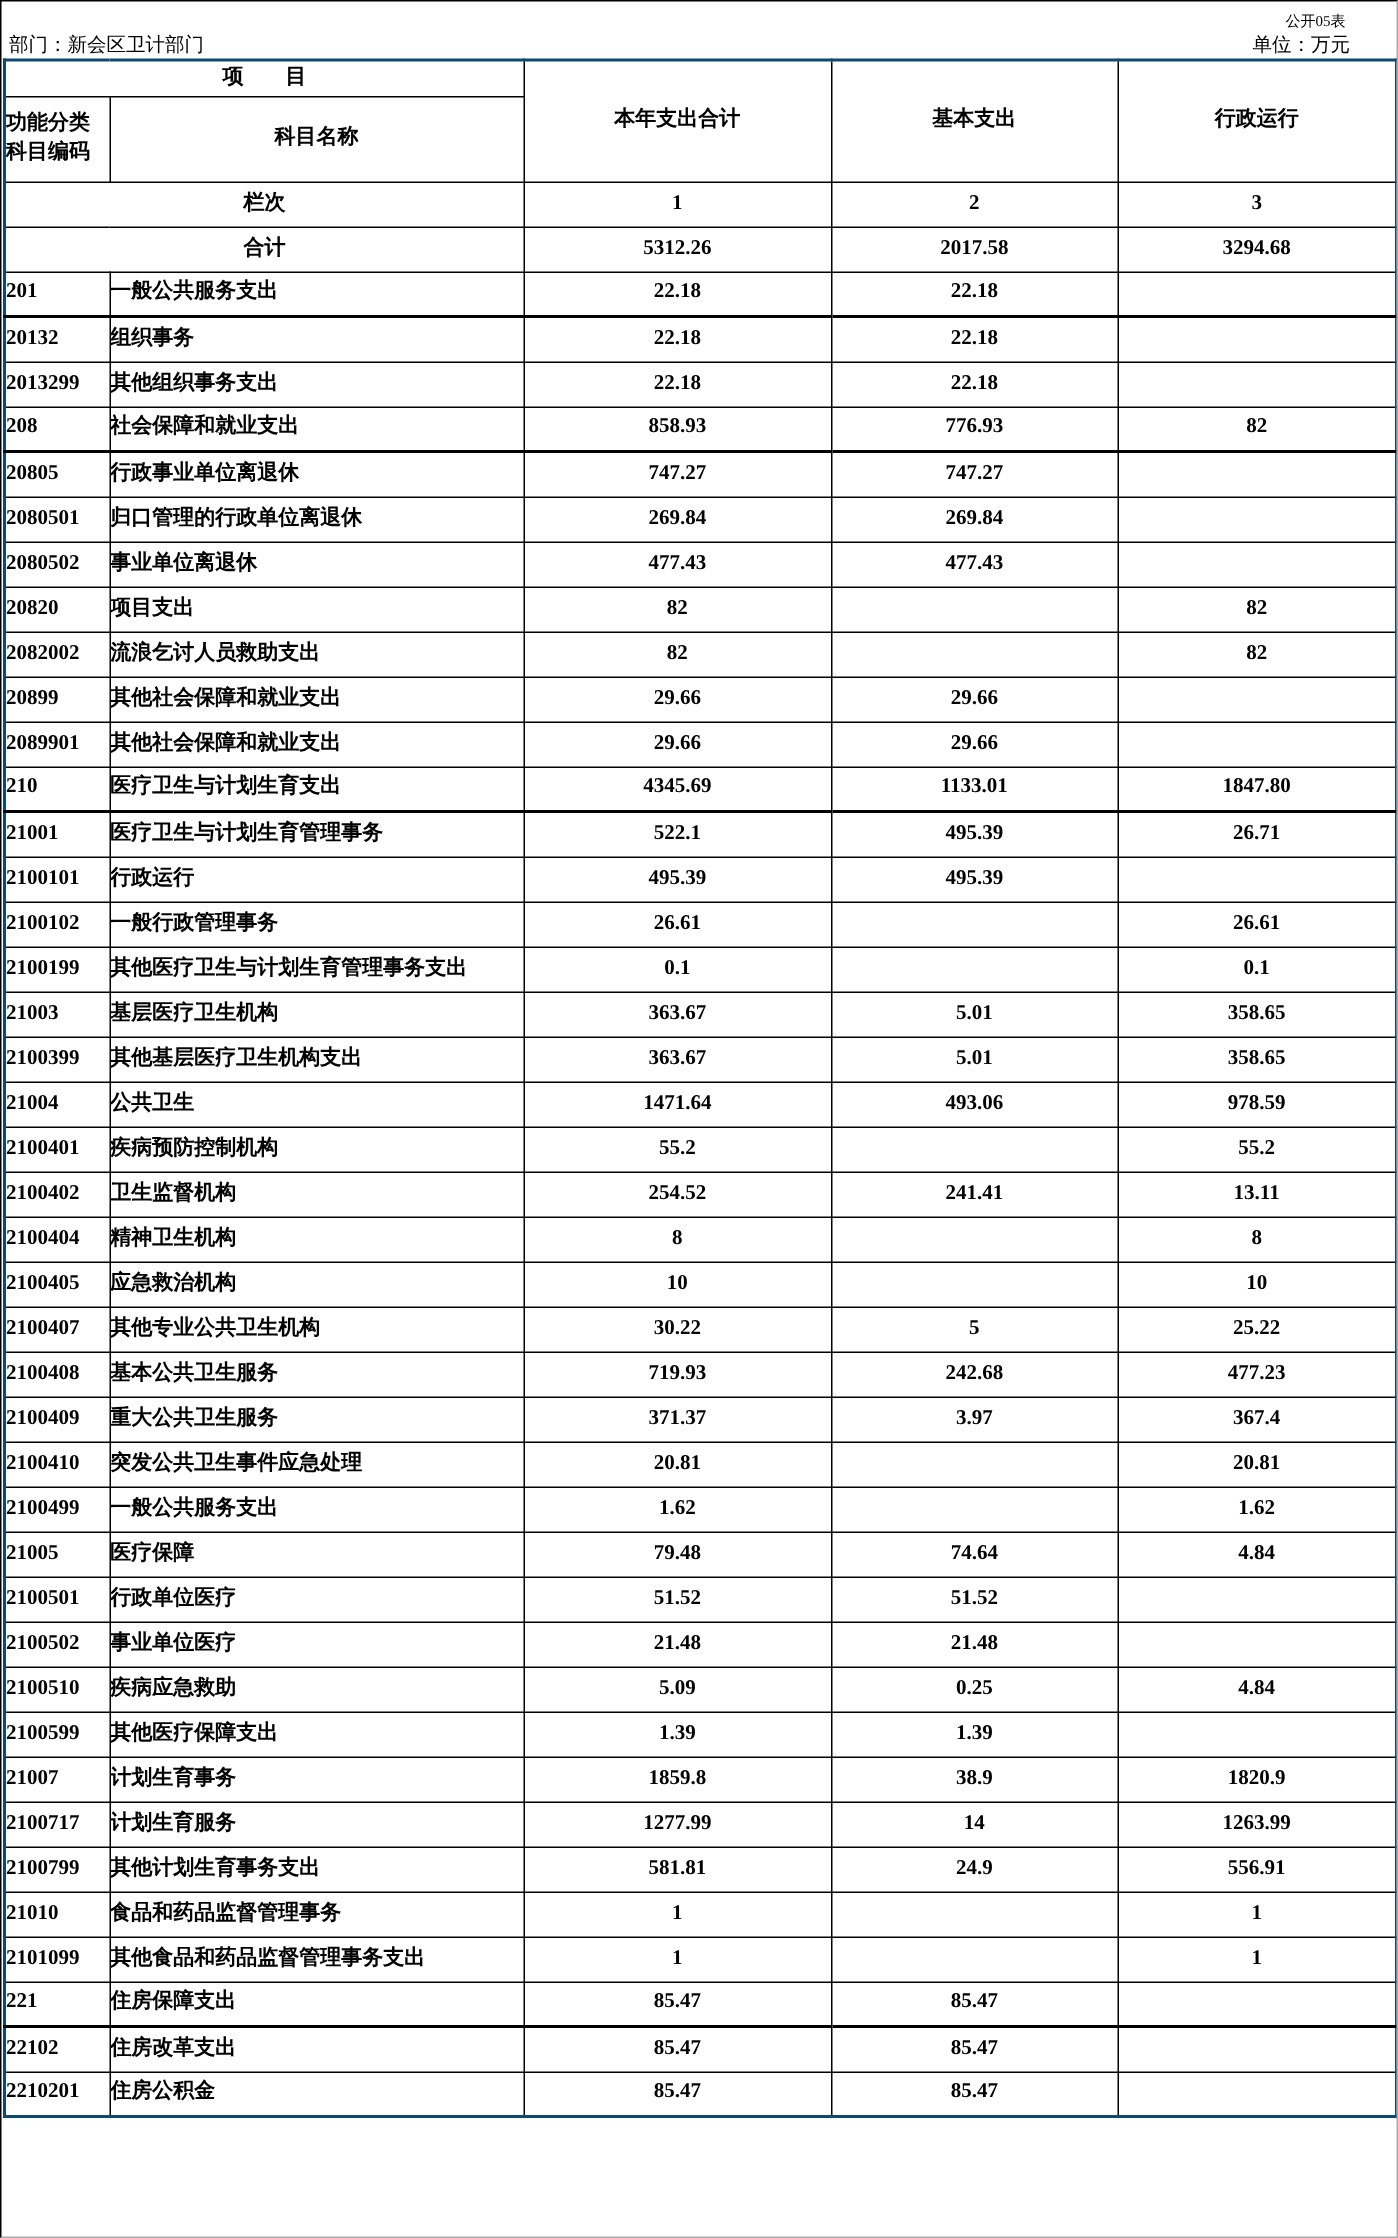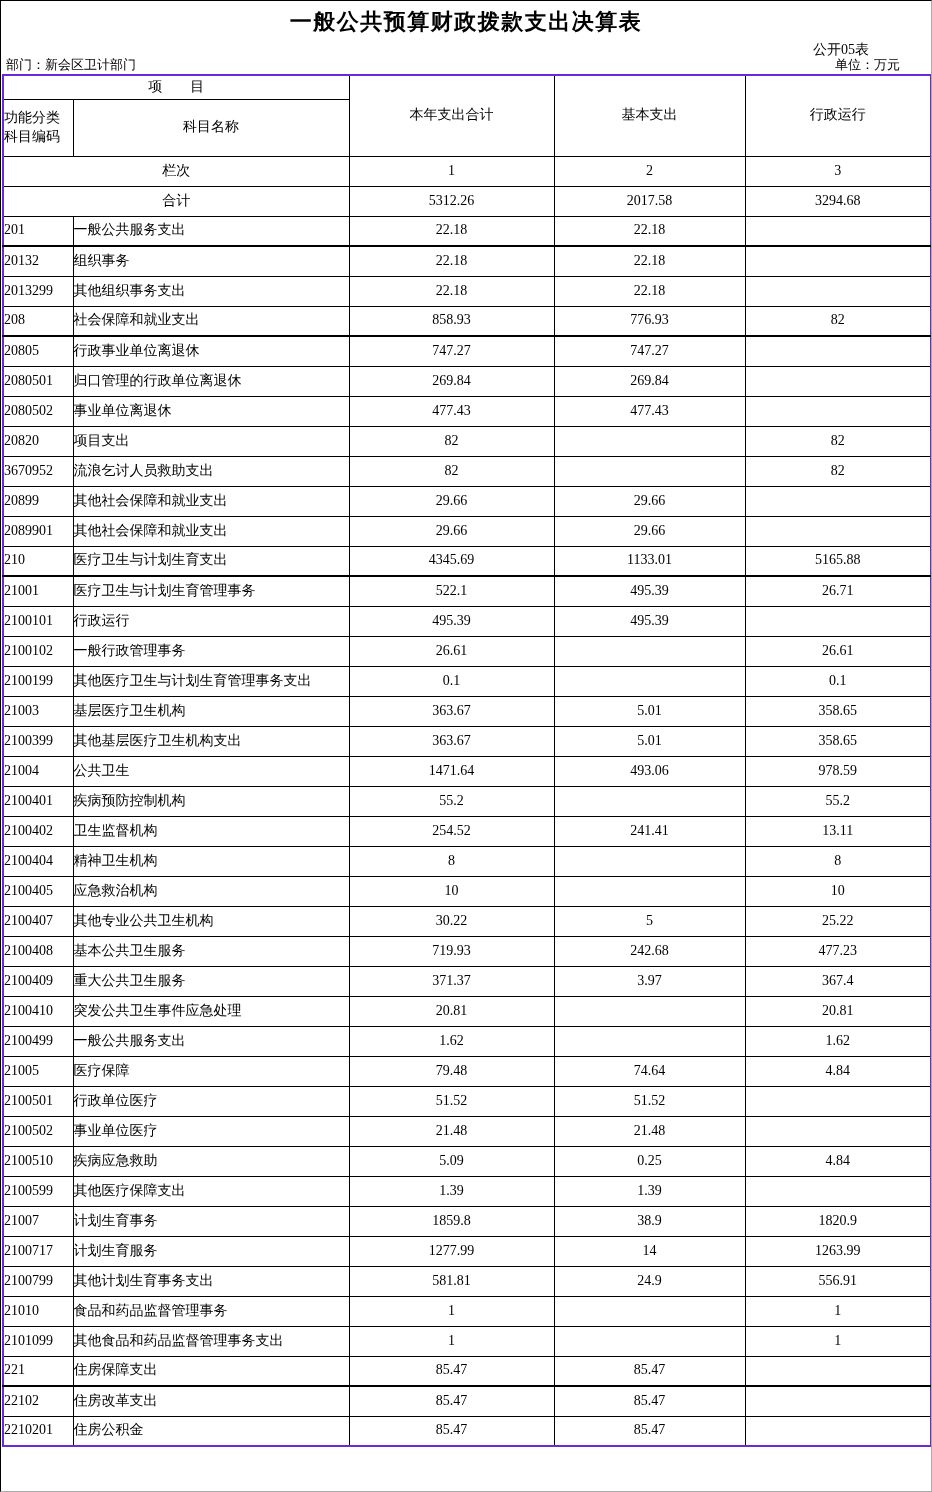--- a/index.html
+++ b/index.html
@@ -21,38 +21,39 @@
     text-align: center;
     font-size: 22px;
     font-weight: bold;
     letter-spacing: 1.5px;
     margin: 0;
     padding-top: 7px;
     line-height: 28px;
   }
   .form-no {
     text-align: right;
-    padding-right: 62px;
-    font-size: 14px;
+    padding-right: 34px;
+    font-size: 10px;
     line-height: 15px;
     margin-top: 6px;
   }
   .meta-line2 {
     display: flex;
     justify-content: space-between;
     font-size: 13px;
     line-height: 16px;
     padding: 0 31px 1px 5px;
   }
   table.budget {
     border-collapse: collapse;
     table-layout: fixed;
     width: 929px;
     margin-left: 1px;
-    border: 2px solid #6d28d9;
+    border: 2px solid #0c4a6e;
+    font-weight: bold;
   }
   table.budget td {
     border: 1px solid #000;
     font-size: 14px;
     padding: 0;
     overflow: hidden;
     vertical-align: middle;
     line-height: 1.35;
   }
   tr.hA { height: 24px; }
@@ -62,21 +63,20 @@
   td.c { text-align: center; }
   td.l { text-align: left; padding-left: 4px; }
   td.codehdr { text-align: left; padding: 0 3px; }
   tr.cat-end td { border-bottom: 2px solid #000; margin-top: 15px; }
 </style>
 </head>
 <body>
 
 <div class="page">
 
-  <div class="title">一般公共预算财政拨款支出决算表</div>
 
   <div class="form-no">公开05表</div>
 
   <div class="meta-line2">
     <span>部门：新会区卫计部门</span>
     <span>单位：万元</span>
   </div>
 
   <table class="budget">
     <colgroup>
@@ -159,21 +159,21 @@
           <td class="c"></td>
         </tr>
         <tr class="dr">
           <td class="l">20820</td>
           <td class="l">项目支出</td>
           <td class="c">82</td>
           <td class="c"></td>
           <td class="c">82</td>
         </tr>
         <tr class="dr">
-          <td class="l">3670952</td>
+          <td class="l">2082002</td>
           <td class="l">流浪乞讨人员救助支出</td>
           <td class="c">82</td>
           <td class="c"></td>
           <td class="c">82</td>
         </tr>
         <tr class="dr">
           <td class="l">20899</td>
           <td class="l">其他社会保障和就业支出</td>
           <td class="c">29.66</td>
           <td class="c">29.66</td>
@@ -184,21 +184,21 @@
           <td class="l">其他社会保障和就业支出</td>
           <td class="c">29.66</td>
           <td class="c">29.66</td>
           <td class="c"></td>
         </tr>
         <tr class="dr cat-end">
           <td class="l">210</td>
           <td class="l">医疗卫生与计划生育支出</td>
           <td class="c">4345.69</td>
           <td class="c">1133.01</td>
-          <td class="c">5165.88</td>
+          <td class="c">1847.80</td>
         </tr>
         <tr class="dr">
           <td class="l">21001</td>
           <td class="l">医疗卫生与计划生育管理事务</td>
           <td class="c">522.1</td>
           <td class="c">495.39</td>
           <td class="c">26.71</td>
         </tr>
         <tr class="dr">
           <td class="l">2100101</td>

